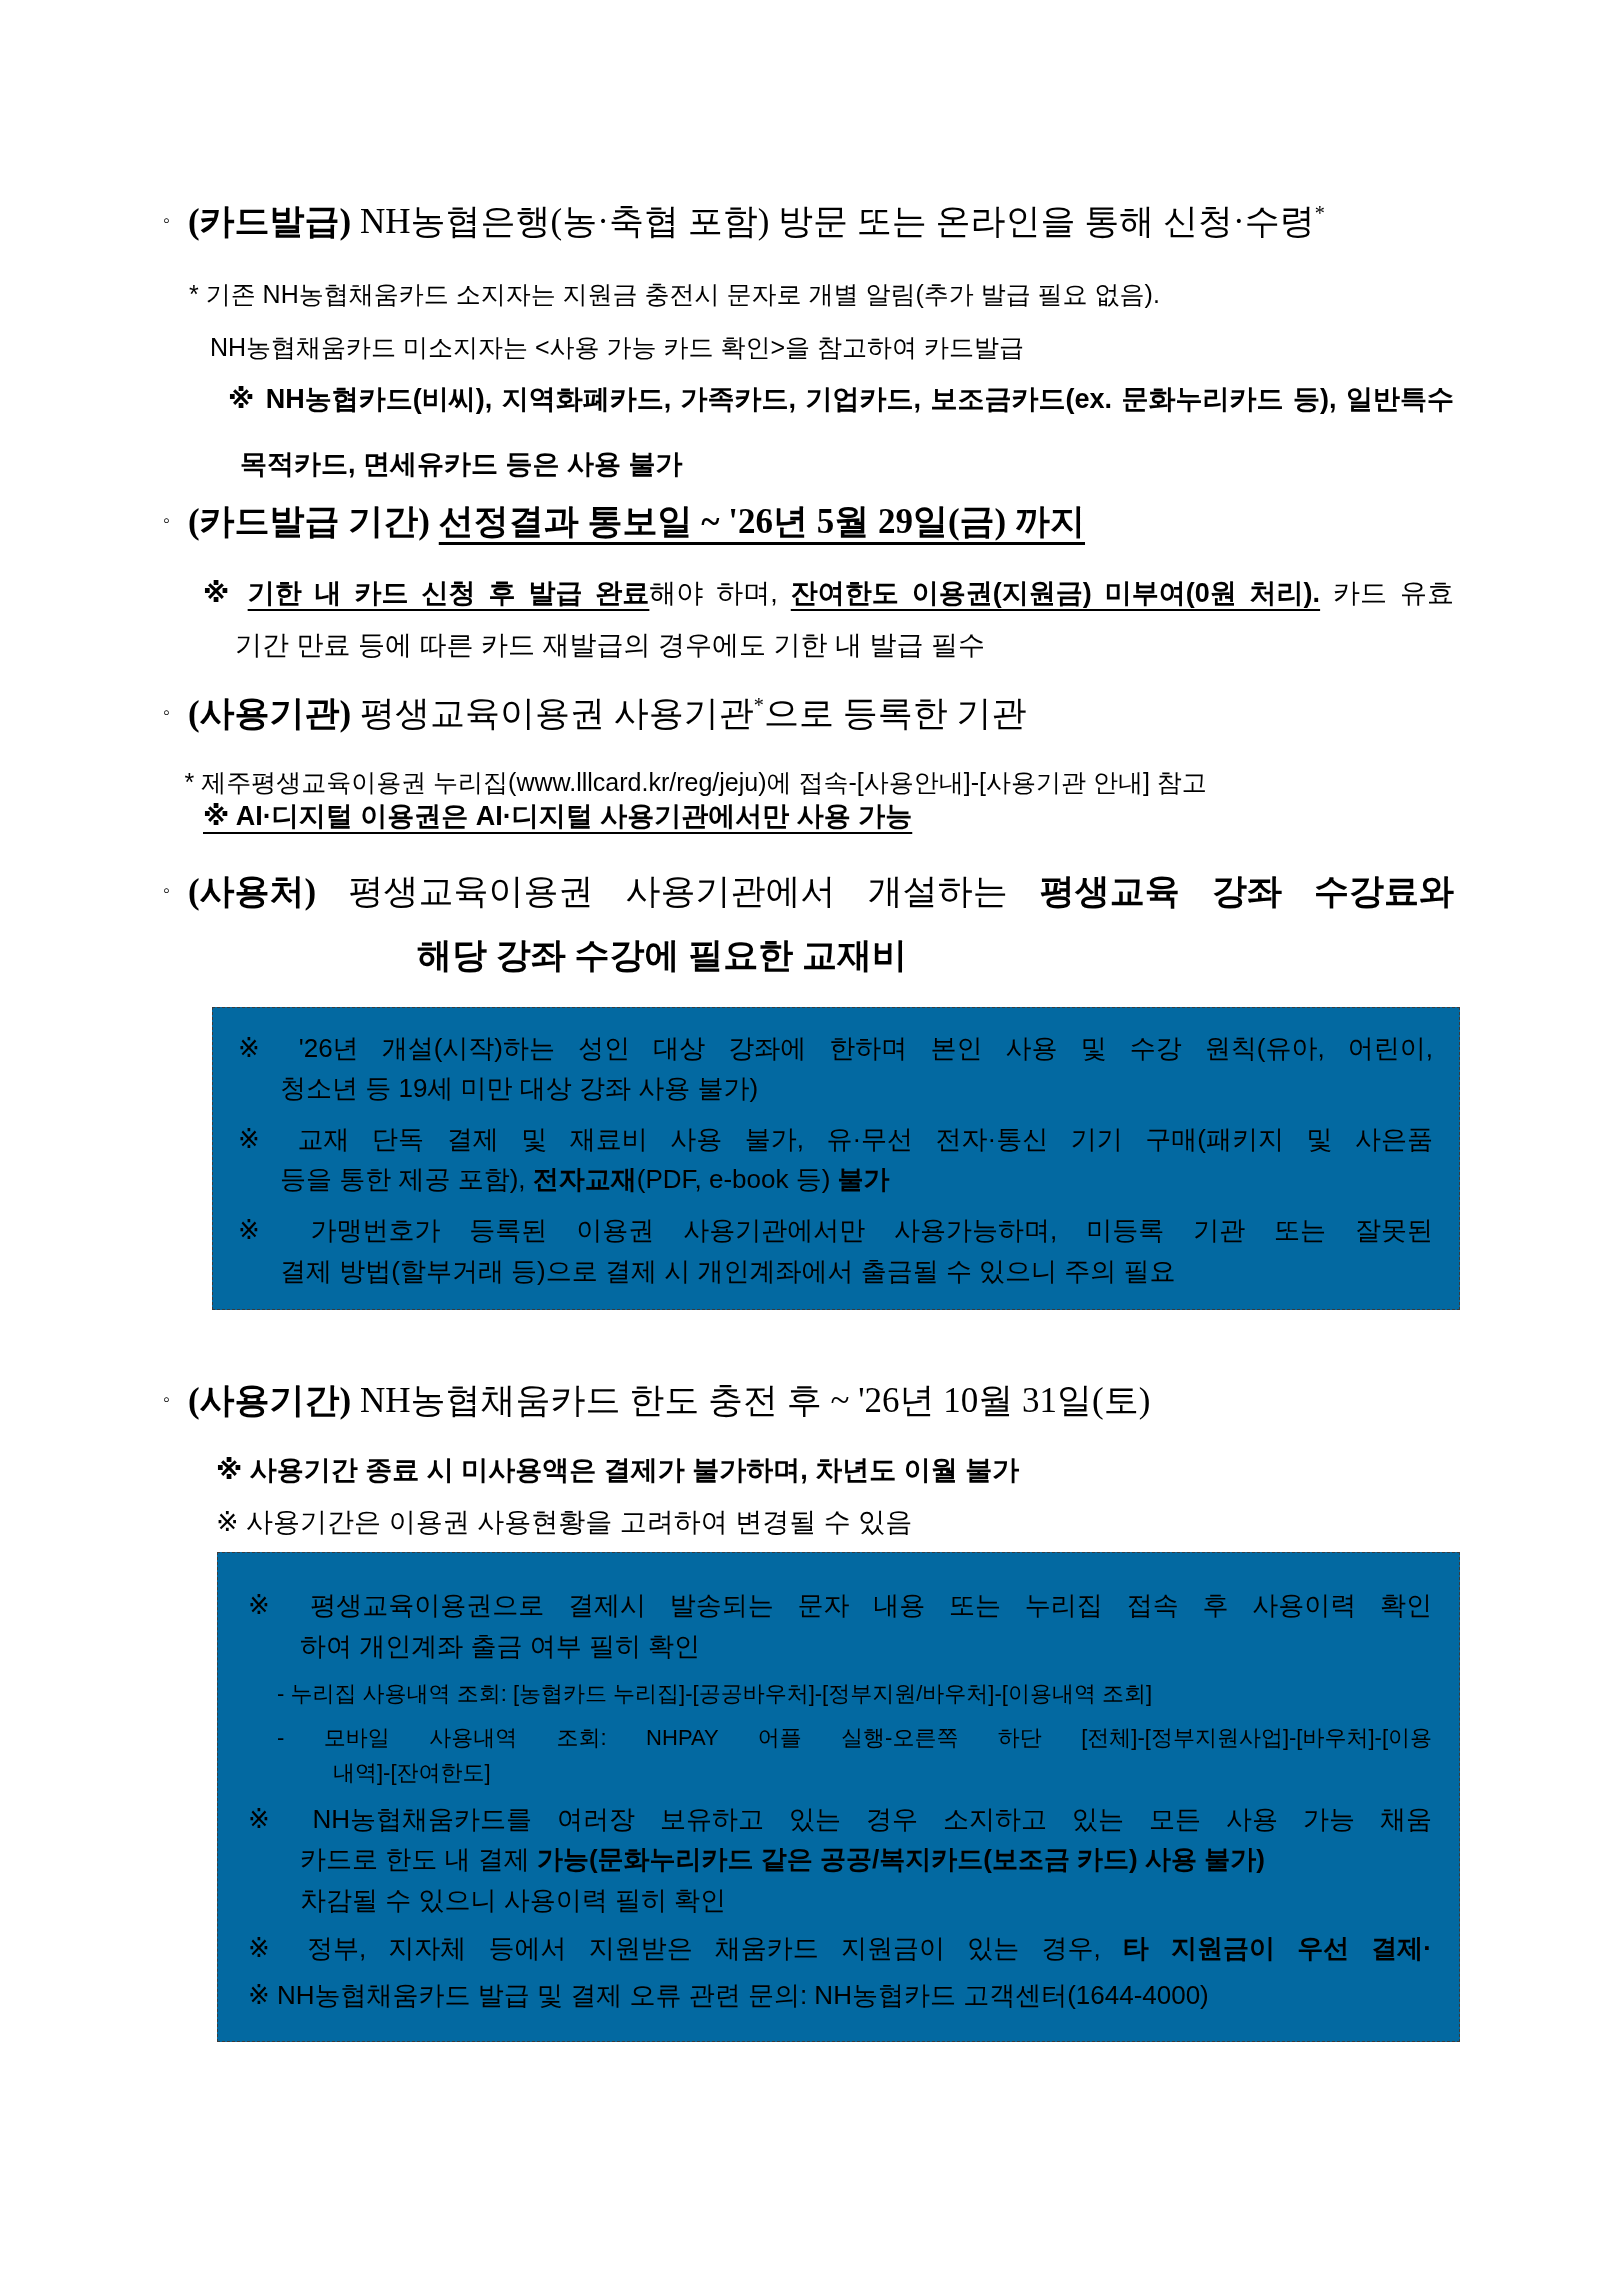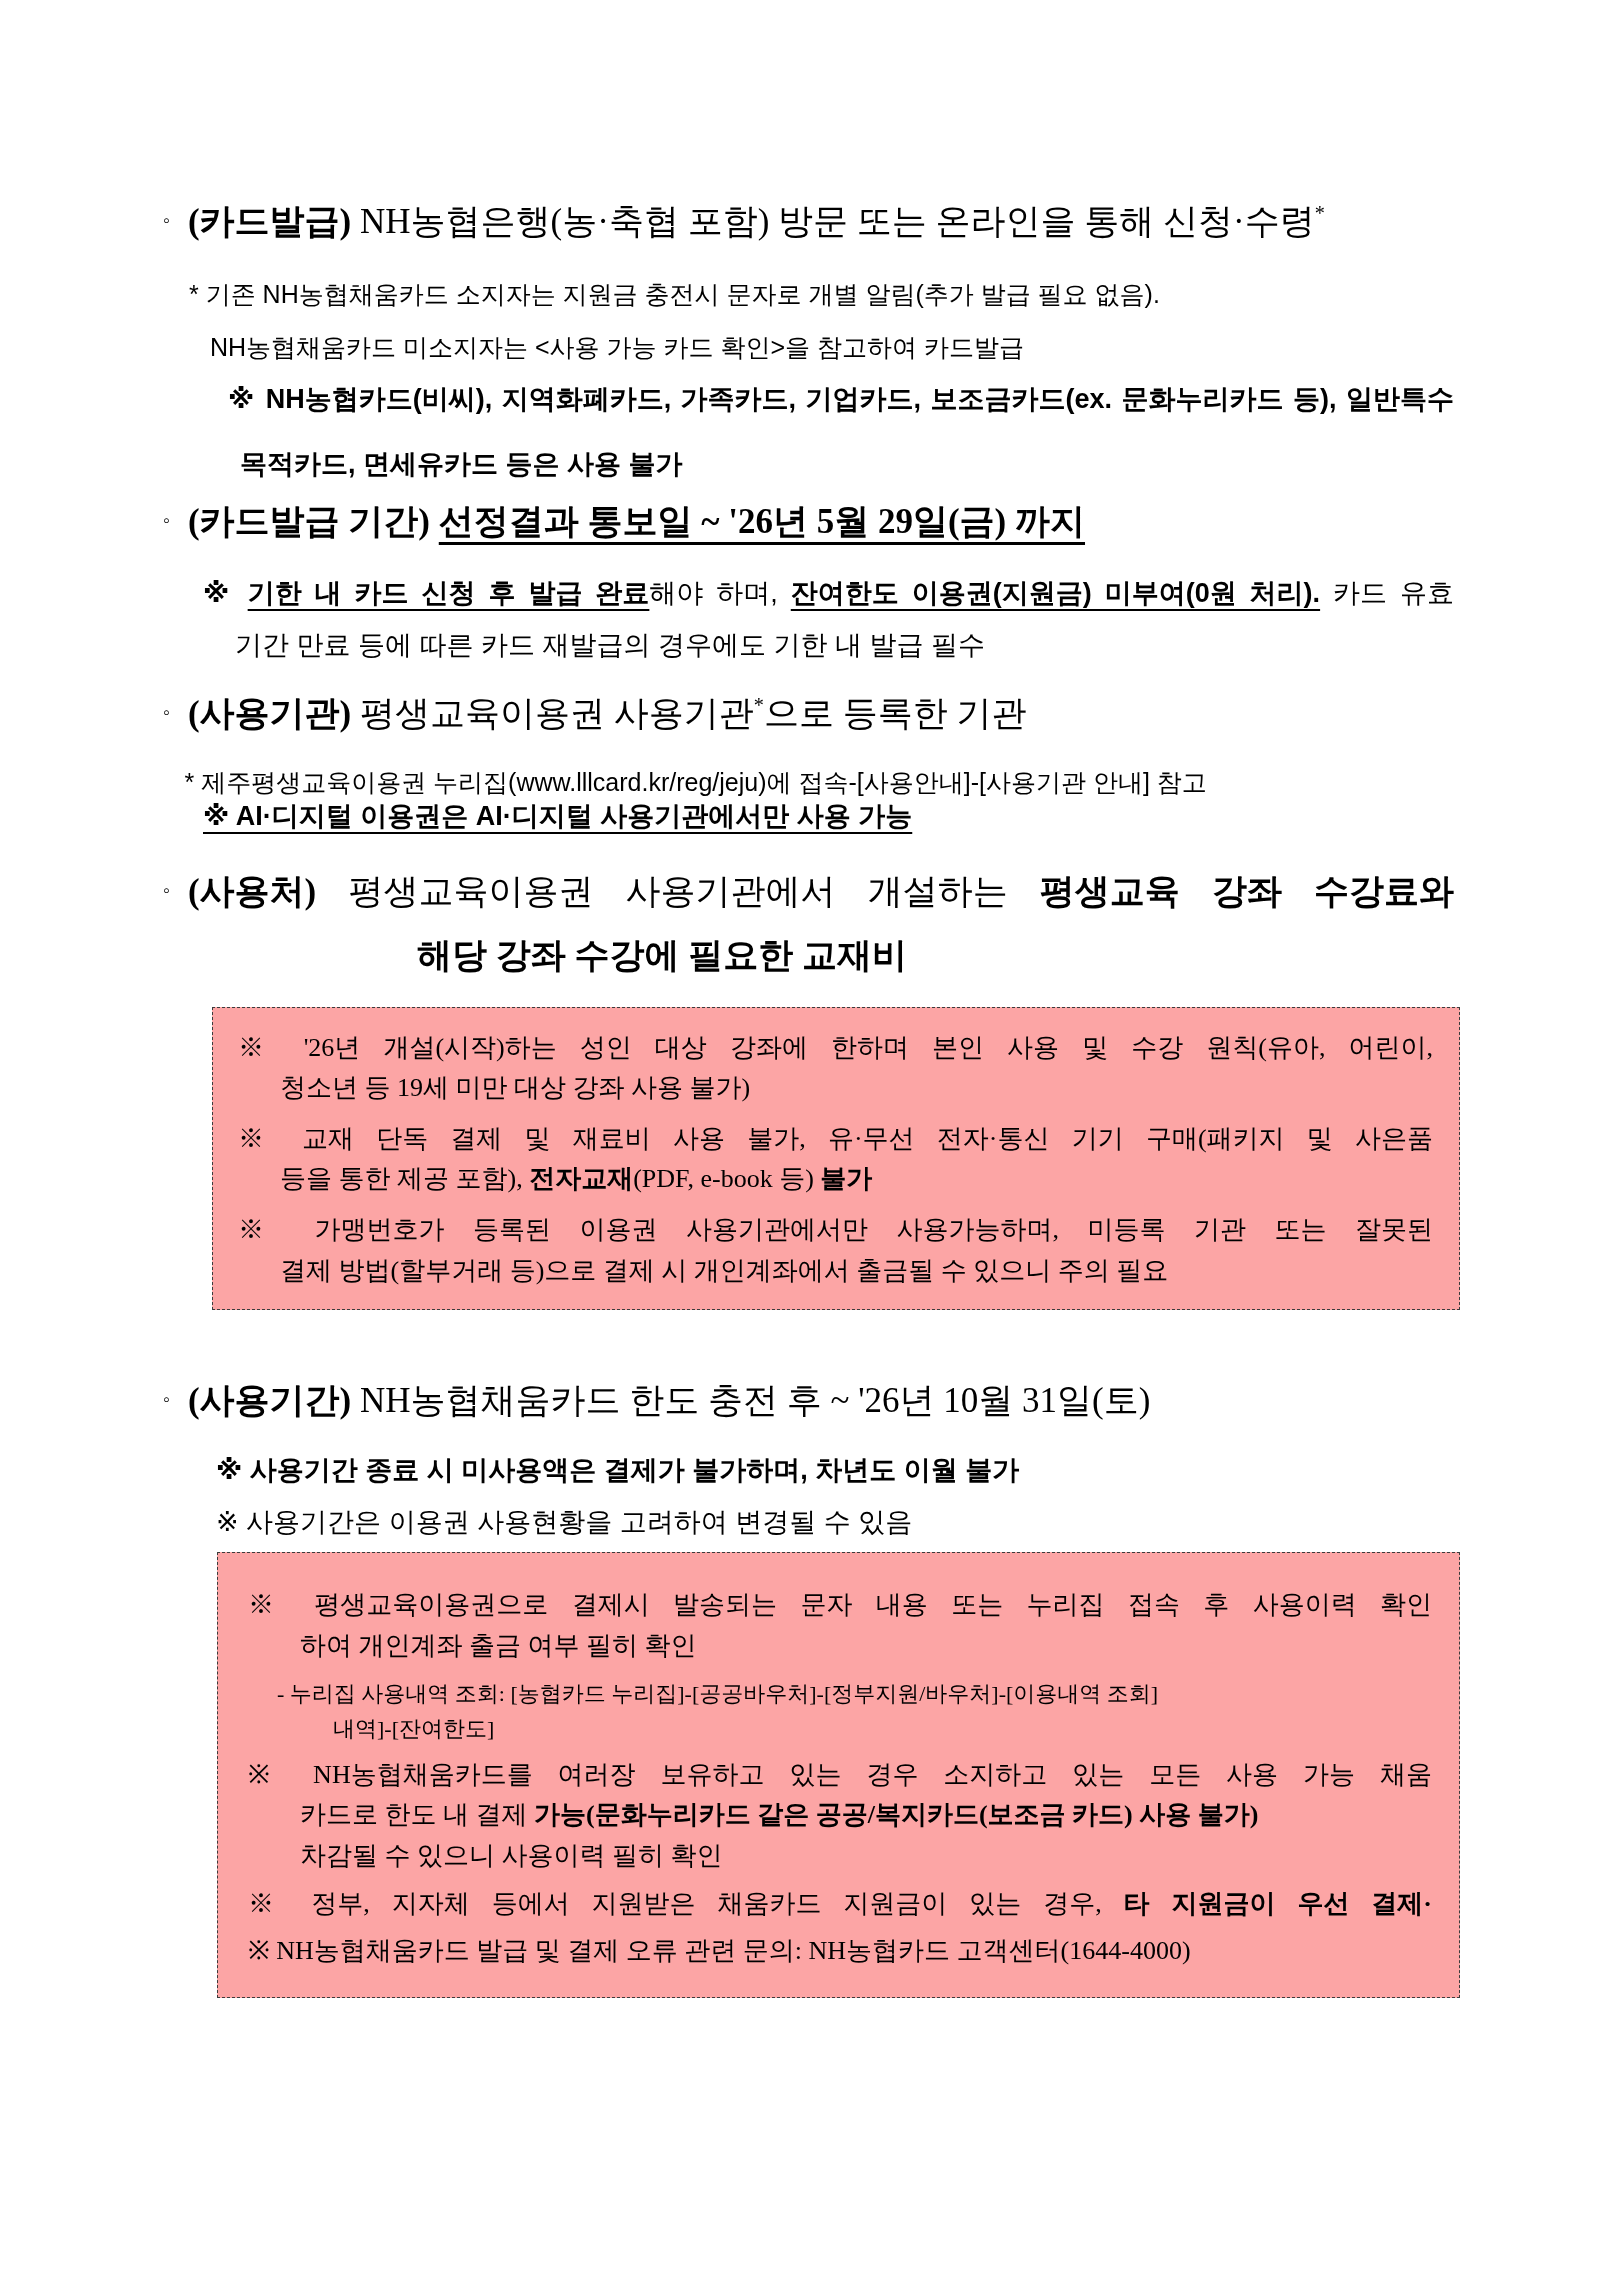--- a/index.html
+++ b/index.html
@@ -24,21 +24,21 @@
   .ref{font-size:27px;line-height:34px;font-weight:700;}
   .ref.rgl{font-weight:400;}
   .rg{font-weight:400;}
   .bu{font-weight:700;text-decoration:underline;text-underline-offset:7.2px;text-decoration-thickness:2px;}
   .ul{text-decoration:underline;text-underline-offset:7.2px;text-decoration-thickness:2px;}
 
   
   .jl{text-align:justify;text-align-last:justify;}
 
   
-  .box{box-sizing:border-box;border:1.3px dashed #3c3c3c;background:#fca5a5;font-family:Liberation Serif, serif;}
+  .box{box-sizing:border-box;border:1.3px dashed #3c3c3c;background:#0369a1;}
   .box1{margin-left:49px;width:1248px;margin-top:30px;padding:25px 26px 23.5px 25px;}
   .box2{margin-left:54px;width:1243px;margin-top:13px;padding:37px 27px 31px 30px;}
   .bx{font-size:26px;line-height:30px;font-weight:400;}
   .bx .bd{font-weight:700;}
   .dash{font-size:22px;line-height:27px;font-weight:400;}
 
   .pl40{padding-left:26px;}  .pl33{padding-left:21.5px;}
   .pl72{padding-left:47px;}
   .pl100{padding-left:65px;} .pl118{padding-left:77px;}
   .pl61{padding-left:40px;}  .pl110{padding-left:72px;}
@@ -102,20 +102,21 @@
   <div class="h mt105">
     <span class="bullet">◦</span><span class="b">(사용기간) </span><span>NH농협채움카드 한도 충전 후 ~ '26년 10월 31일(토)</span>
   </div>
   <div class="ref pl82 mt47">※ 사용기간 종료 시 미사용액은 결제가 불가하며, 차년도 이월 불가</div>
   <div class="ref rgl pl82 mt28">※ 사용기간은 이용권 사용현황을 고려하여 변경될 수 있음</div>
 
   <div class="box box2">
     <div class="bx jl">※ 평생교육이용권으로 결제시 발송되는 문자 내용 또는 누리집 접속 후 사용이력 확인</div>
     <div class="bx cont2 mt16">하여 개인계좌 출금 여부 필히 확인</div>
     <div class="dash dashin mt30">- 누리집 사용내역 조회: [농협카드 누리집]-[공공바우처]-[정부지원/바우처]-[이용내역 조회]</div>
+    <div class="dash dashin mt26 jl">- 모바일 사용내역 조회: NHPAY 어플 실행-오른쪽 하단 [전체]-[정부지원사업]-[바우처]-[이용</div>
     <div class="dash dashcont mt12">내역]-[잔여한도]</div>
     <div class="bx jl mt28">※ NH농협채움카드를 여러장 보유하고 있는 경우 소지하고 있는 모든 사용 가능 채움</div>
     <div class="bx cont2 mt16">
       <span>카드로 한도 내 결제 </span><span class="bd">가능(문화누리카드 같은 공공/복지카드(보조금 카드) 사용 불가)</span>
     </div>
     <div class="bx cont2 bd mt16">차감될 수 있으니 사용이력 필히 확인</div>
     <div class="bx jl mt28">
       <span>※ 정부, 지자체 등에서 지원받은 채움카드 지원금이 있는 경우, </span><span class="bd">타 지원금이 우선 결제·</span>
     </div>
     <div class="bx mt26">※ NH농협채움카드 발급 및 결제 오류 관련 문의: NH농협카드 고객센터(1644-4000)</div>

